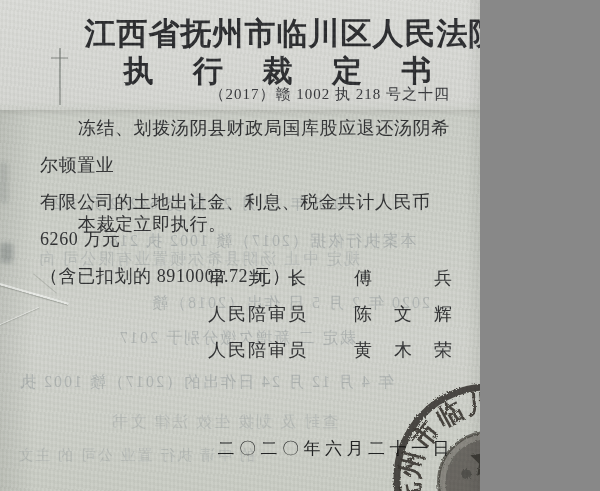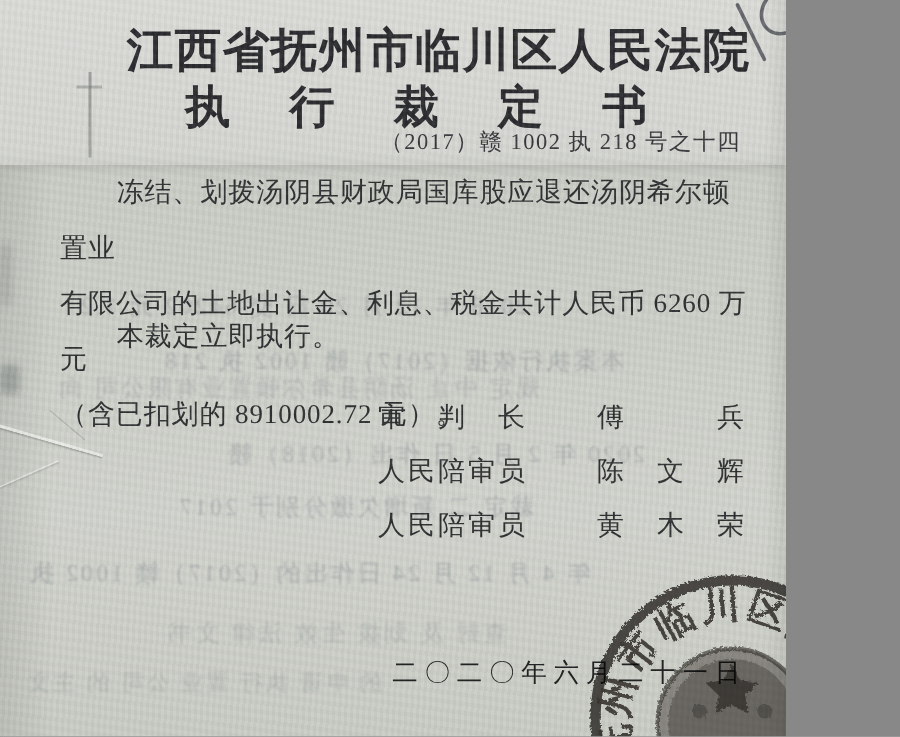--- a/index.html
+++ b/index.html
@@ -1,17 +1,17 @@
 <!DOCTYPE html>
 <html><head>
 <meta charset="utf-8">
 <style>
   html,body{margin:0;padding:0;background:#888;}
   .page{
-    position:relative;width:524px;height:491px;overflow:hidden;
+    position:relative;width:480px;height:491px;overflow:hidden;
     background:linear-gradient(180deg,#d8d9d5 0px,#d4d5d1 100px,#c9ccc5 115px,#cbcec7 45%,#d0d2cc 70%,#c8cbc3 100%);
     font-family:"Liberation Serif","DejaVu Serif",serif;
     color:#2c2d2f;
   }
   .texture{position:absolute;inset:0;pointer-events:none;
     background:
       repeating-linear-gradient(93deg,rgba(255,255,255,.04) 0 2px,rgba(70,75,66,.03) 2px 4px),
       repeating-linear-gradient(8deg,rgba(255,255,255,.03) 0 3px,rgba(70,75,66,.02) 3px 6px);
   }
   .top-band{position:absolute;top:0;left:0;right:0;height:110px;

